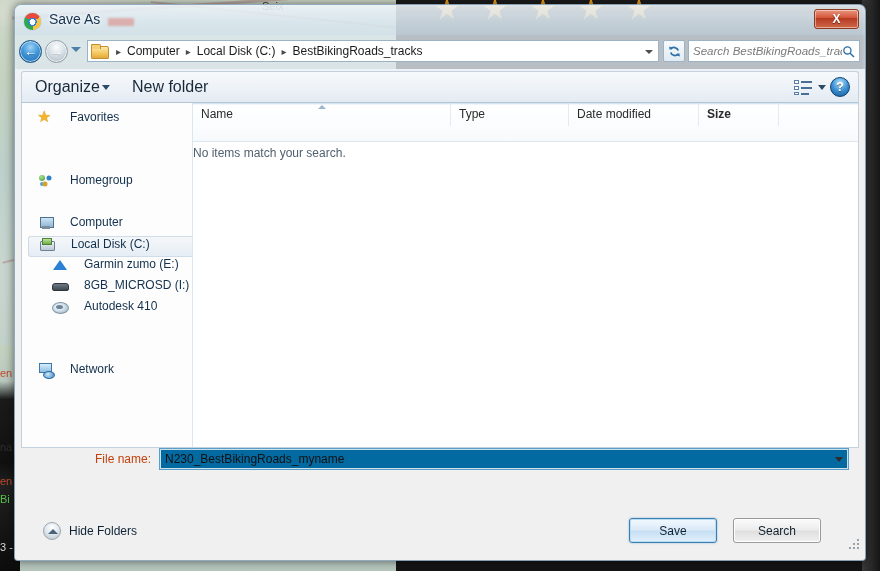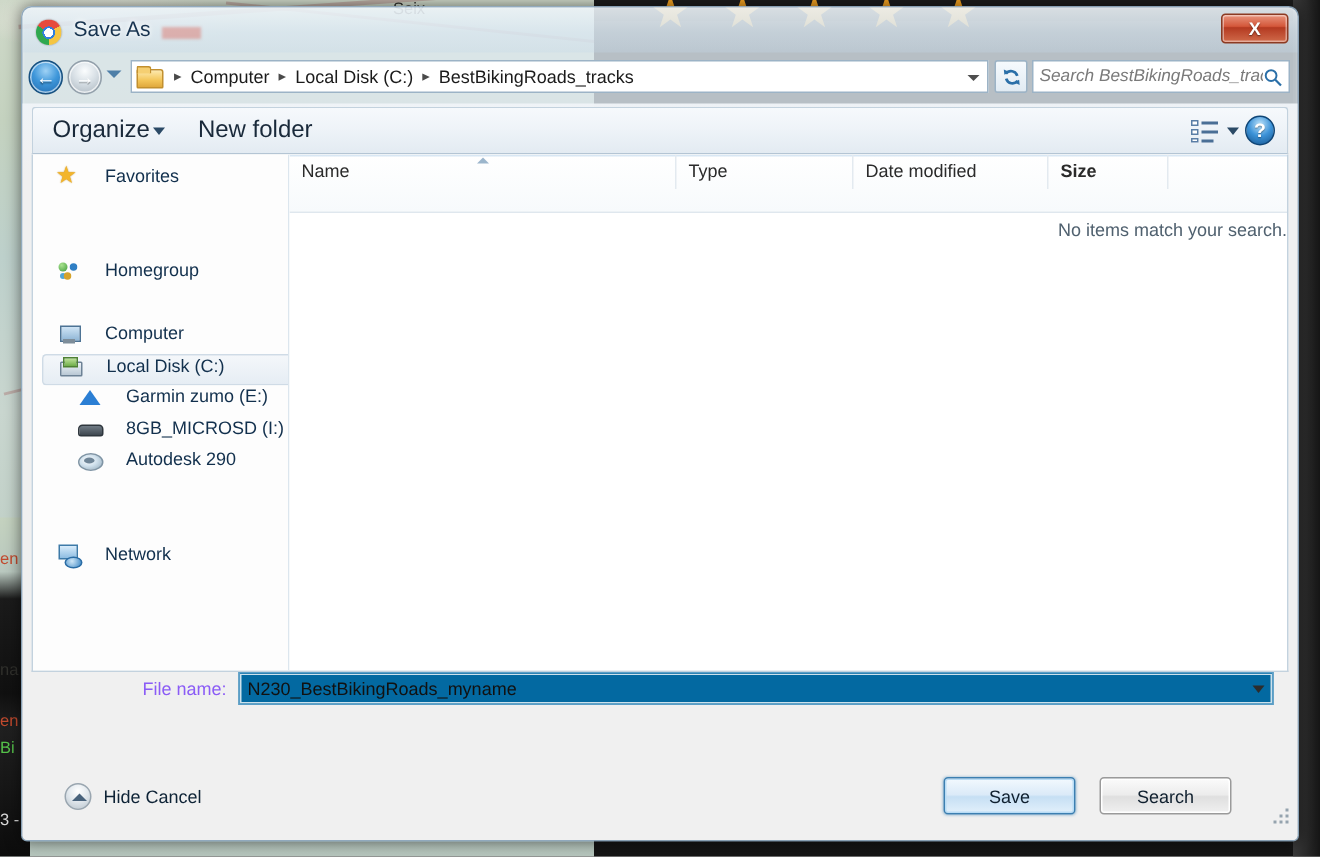--- a/index.html
+++ b/index.html
@@ -312,30 +312,30 @@
     width:0;height:0;border-left:4px solid transparent;border-right:4px solid transparent;
     border-bottom:4px solid #9cb6cc;
   }
   .col.c-name { width: 258px; }
   .col.c-date { width: 130px; }
   .col.c-type { width: 118px; }
   .col.c-size { width: 80px; font-weight: bold; }
   .col.c-end  { flex: 1; border-right: none; }
   .emptymsg {
     position: absolute; left: 0; right: 0; top: 43px;
-    text-align: right; font-size: 12px; color: #50616f;
+    text-align: left; font-size: 12px; color: #50616f;
   }
 
   
   .formarea { position: absolute; left: 0; right: 0; bottom: 56px; height: 56px; }
   .frow { position: absolute; left: 0; right: 0; height: 22px; display: flex; align-items: center; }
   .frow.r1 { top: 0; }
   .frow.r2 { top: 26px; }
   .flabel {
-    width: 144px; text-align: right; padding-right: 8px; font-size: 12px; color: #8b5cf6;
+    width: 144px; text-align: right; padding-right: 8px; font-size: 12px; color: #c2410c;
   }
   .combo {
     position: relative; height: 22px; margin-right: 16px; flex: 1;
     display: flex; align-items: center;
   }
   .combo .field {
     flex:1; height: 22px; line-height: 21px; padding-left: 5px; font-size: 12px;
     color: #111; background: #0369a1; border: 1px solid #5a9ec7;
     box-shadow: 0 0 0 1px rgba(255,255,255,.8) inset;
     overflow: hidden; white-space: nowrap;
@@ -521,21 +521,21 @@
       <div class="np-item child">
         <span class="np-ico ico-tri"></span>
         <span>Garmin zumo (E:)</span>
       </div>
       <div class="np-item child">
         <span class="np-ico ico-usb"></span>
         <span>8GB_MICROSD (I:)</span>
       </div>
       <div class="np-item child">
         <span class="np-ico ico-cloud"></span>
-        <span>Autodesk 290</span>
+        <span>Autodesk 410</span>
       </div>
       <div class="np-spacer"></div>
       <div class="np-spacer"></div>
       <div class="np-item">
         <span class="np-ico ico-net"></span>
         <span>Network</span>
       </div>
     </div>
 
     <div class="filepane">
@@ -565,21 +565,21 @@
       <div class="combo">
         <div class="field">N230_BestBikingRoads_myname</div>
         <span class="drop"></span>
       </div>
     </div>
   </div>
 
   <div class="footer">
     <div class="hidefolders">
       <span class="hf-circle"></span>
-      <span class="hf-text">Hide Cancel</span>
+      <span class="hf-text">Hide Folders</span>
     </div>
     <div class="dbtn save">Save</div>
     <div class="dbtn cancel">Search</div>
     <div class="grip">
       <i style="left:8px;top:0"></i>
       <i style="left:4px;top:4px"></i>
         <i style="left:8px;top:4px"></i>
       <i style="left:0px;top:8px"></i>
         <i style="left:4px;top:8px"></i>
         <i style="left:8px;top:8px"></i>

